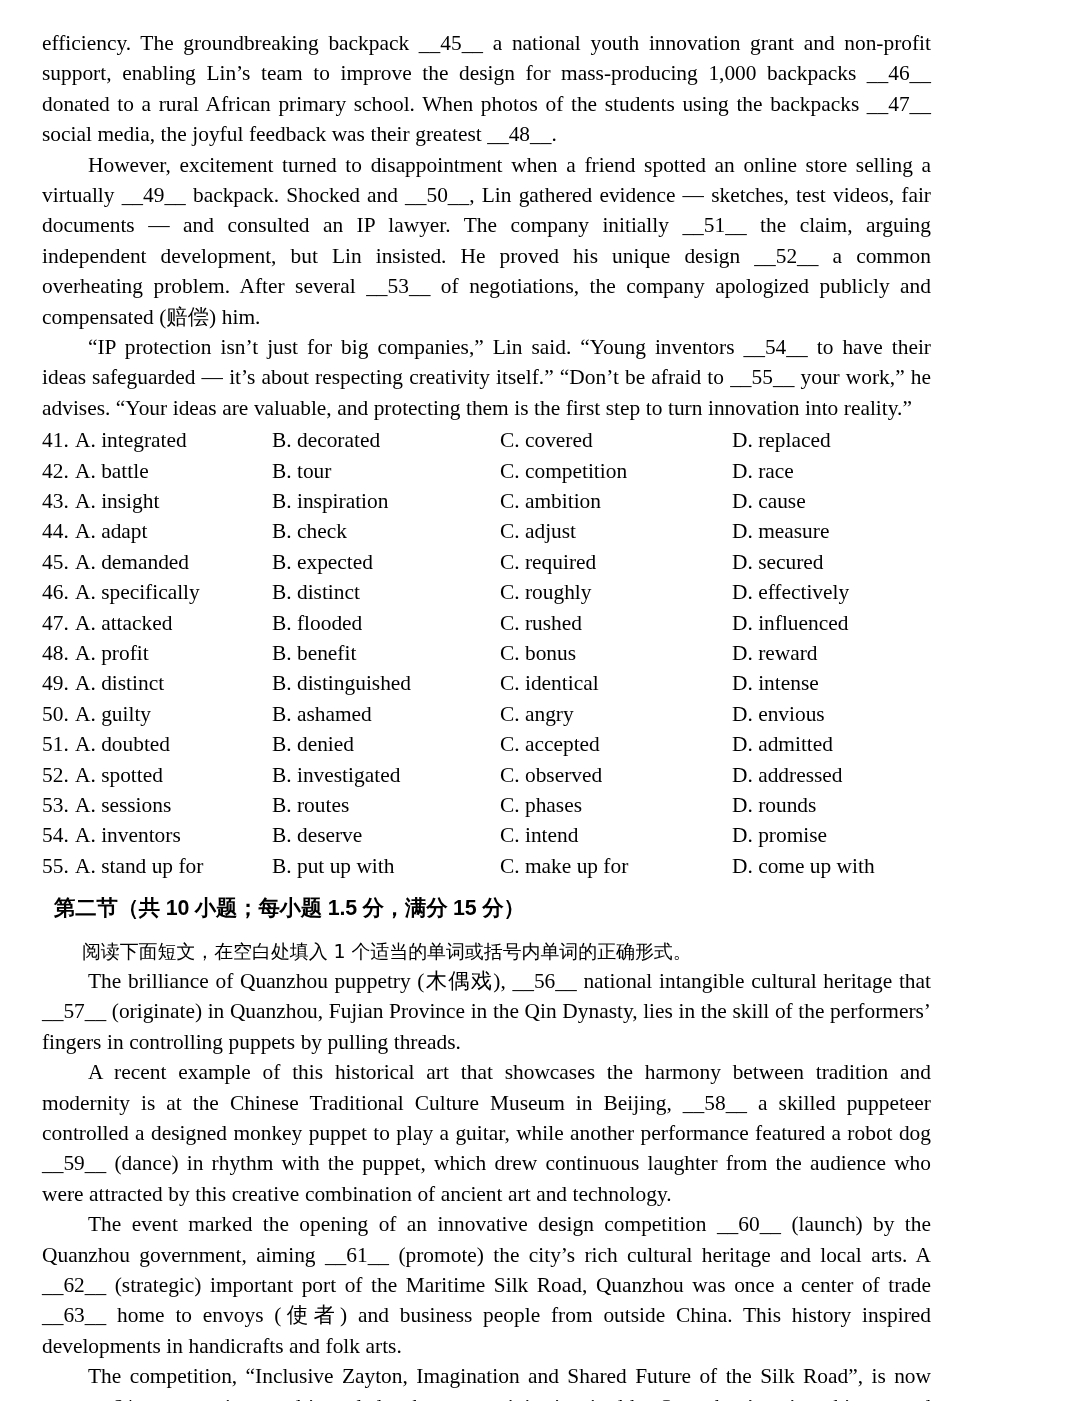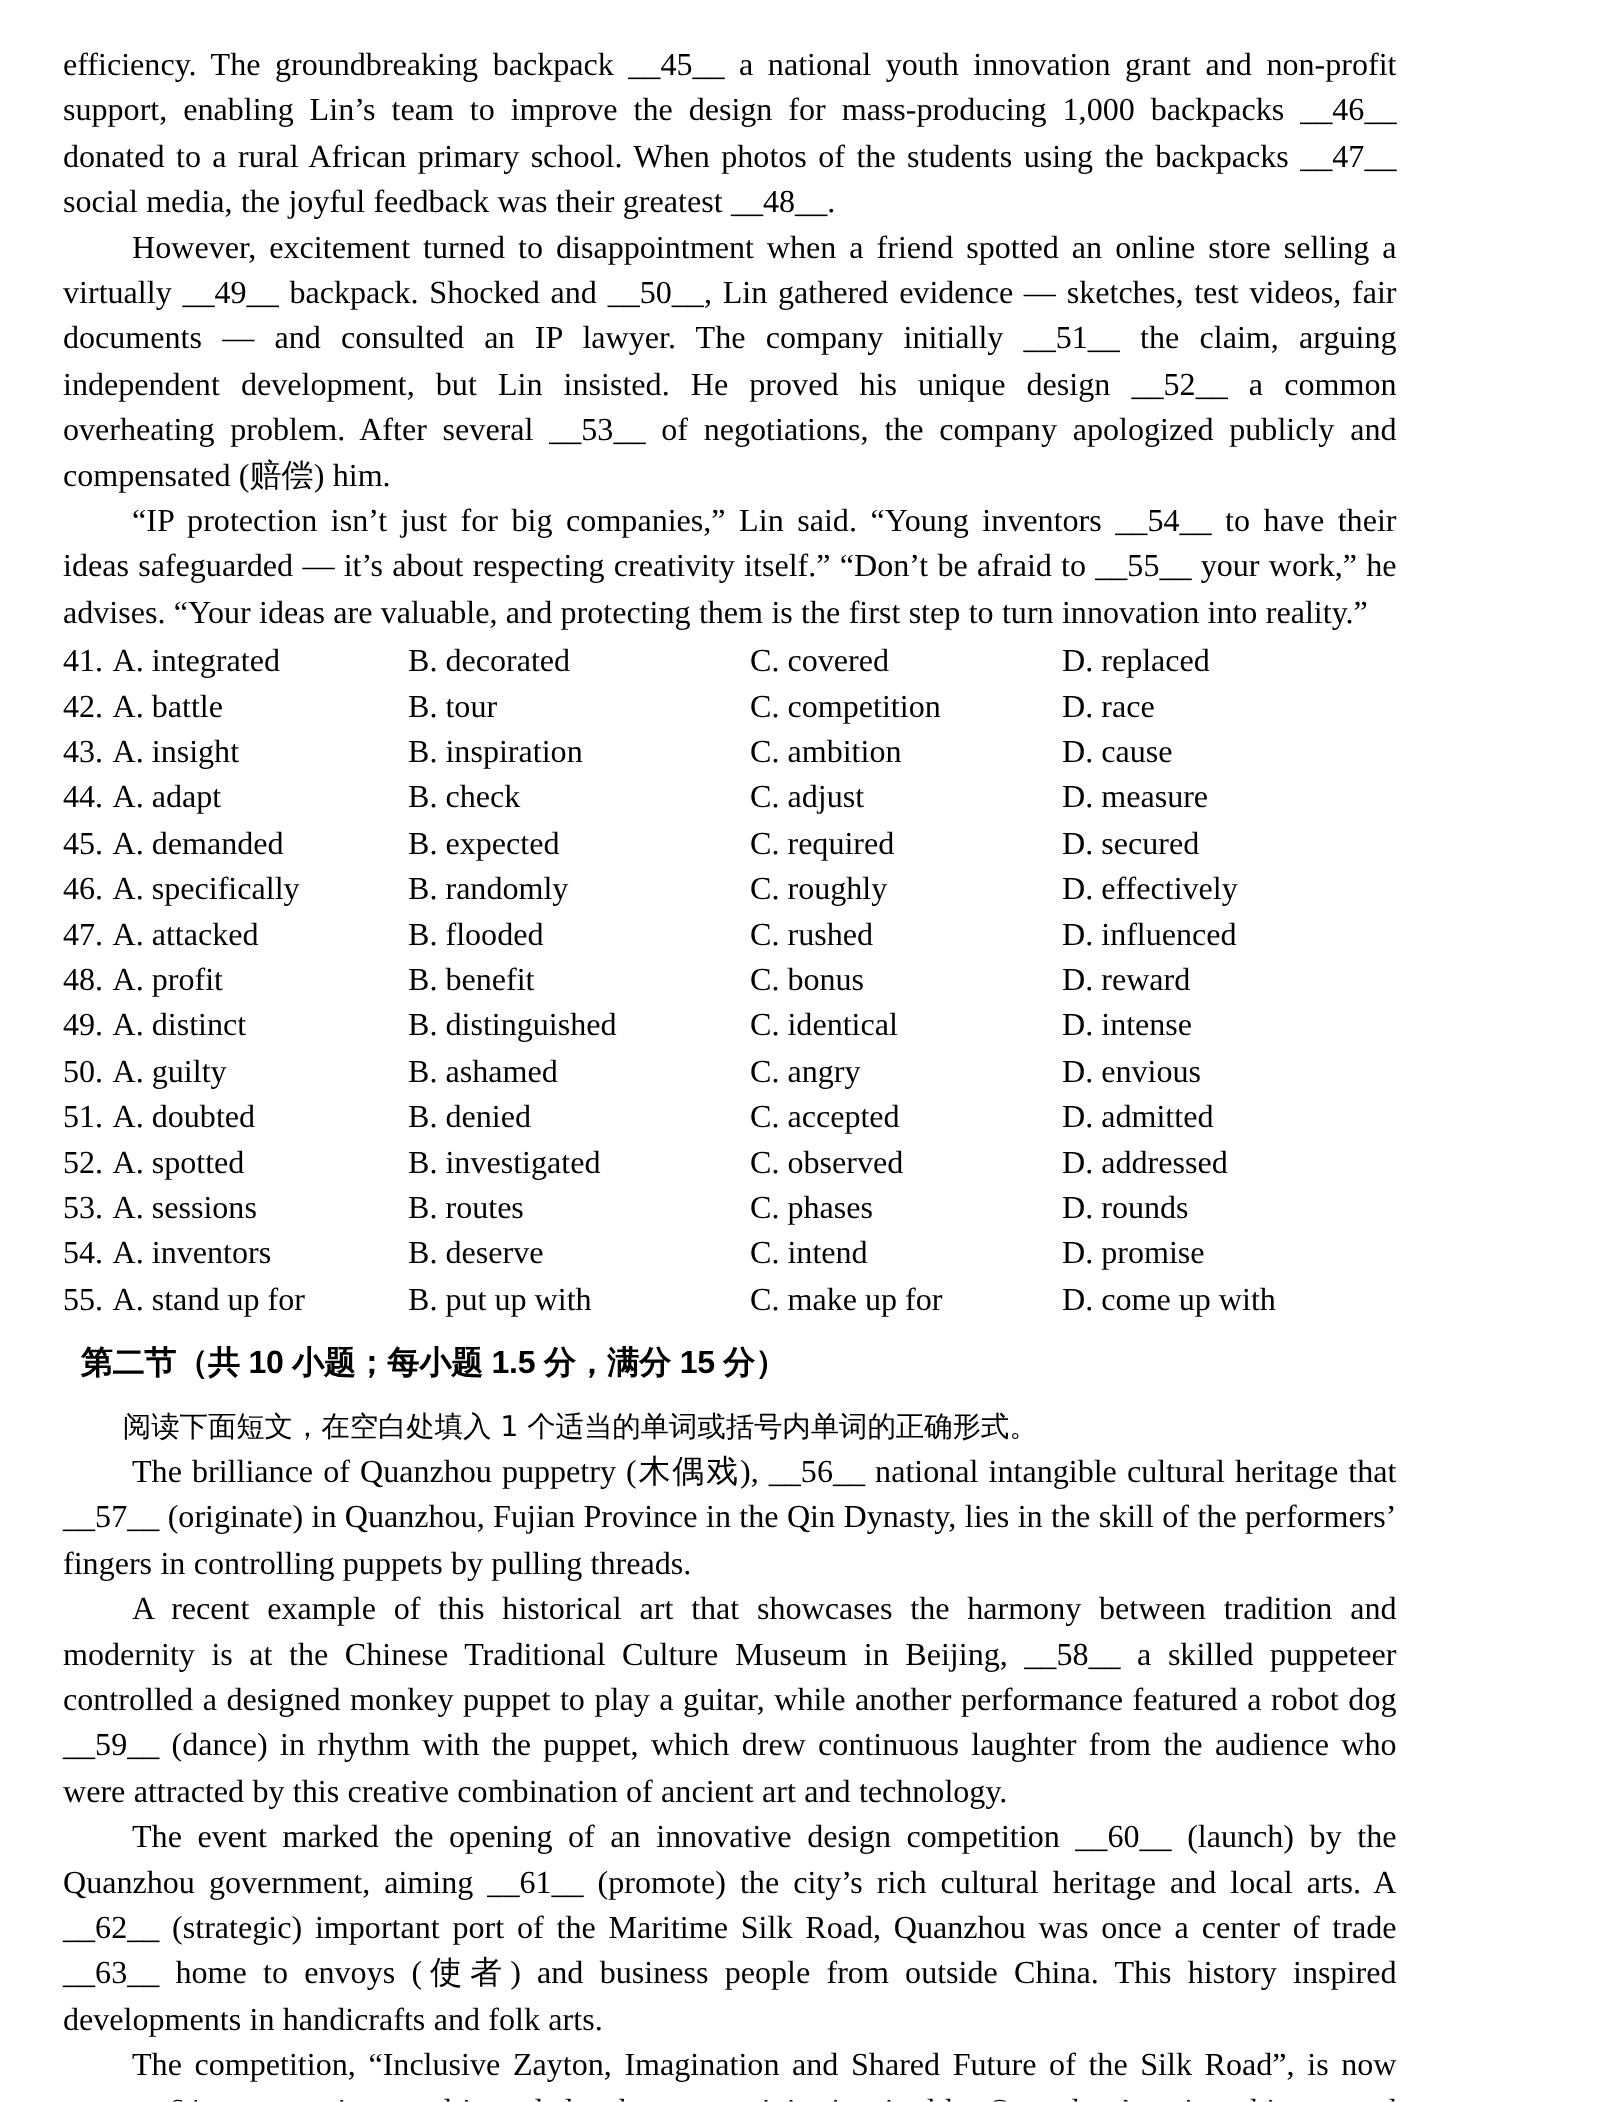--- a/index.html
+++ b/index.html
@@ -53,21 +53,21 @@
     white-space: nowrap;
   }
   .opt-cell {
     position: absolute;
     top: 0;
   }
   .c-num  { left: 0px; }
   .c-a    { left: 33px; }
   .c-b    { left: 230px; }
   .c-c    { left: 458px; }
-  .c-d    { left: 666px; text-align: right; }
+  .c-d    { left: 690px; text-align: right; }
   
   .sec-head {
     font-size: 21.4px;
     line-height: 30.4px;
     font-weight: 700;
     margin: 12px;
     font-family: Liberation Sans, sans-serif;
     letter-spacing: -0.2px;
   }
   .sec-instr {
@@ -128,21 +128,21 @@
       <span class="opt-cell c-num">45.</span>
       <span class="opt-cell c-a">A. demanded</span>
       <span class="opt-cell c-b">B. expected</span>
       <span class="opt-cell c-c">C. required</span>
       <span class="opt-cell c-d">D. secured</span>
     </div>
 
     <div class="opt-row">
       <span class="opt-cell c-num">46.</span>
       <span class="opt-cell c-a">A. specifically</span>
-      <span class="opt-cell c-b">B. randomly</span>
+      <span class="opt-cell c-b">B. distinct</span>
       <span class="opt-cell c-c">C. roughly</span>
       <span class="opt-cell c-d">D. effectively</span>
     </div>
 
     <div class="opt-row">
       <span class="opt-cell c-num">47.</span>
       <span class="opt-cell c-a">A. attacked</span>
       <span class="opt-cell c-b">B. flooded</span>
       <span class="opt-cell c-c">C. rushed</span>
       <span class="opt-cell c-d">D. influenced</span>

